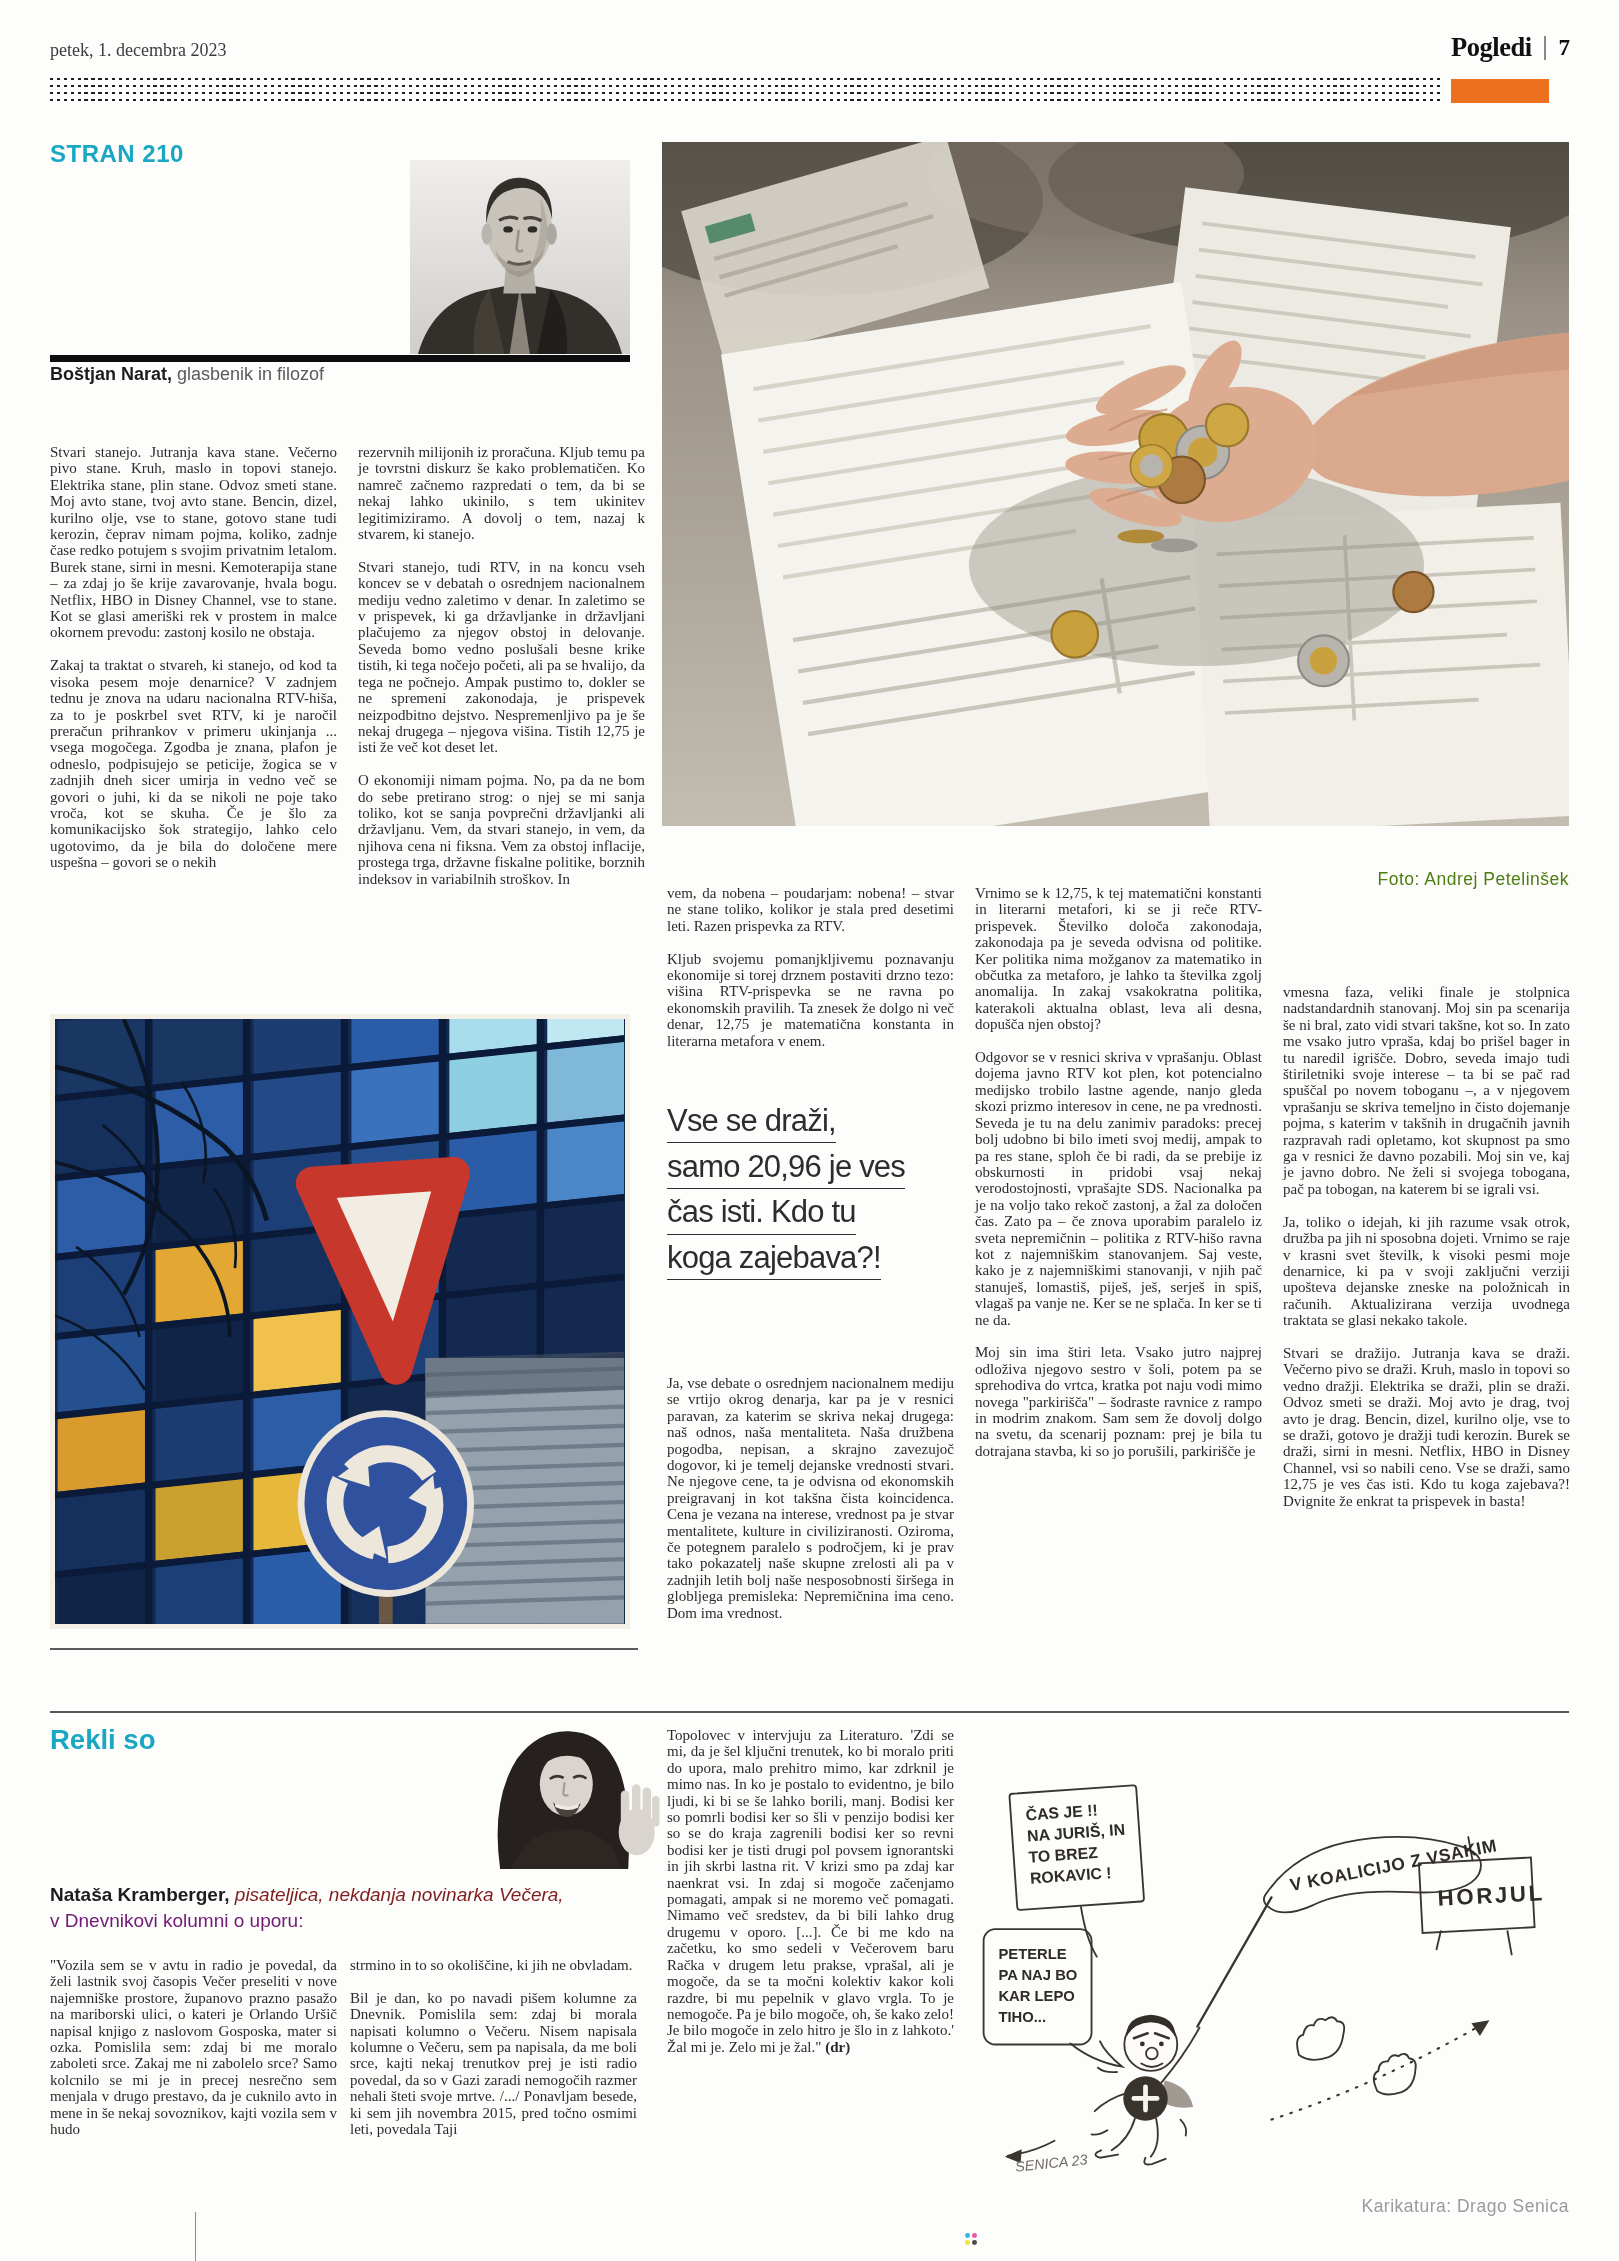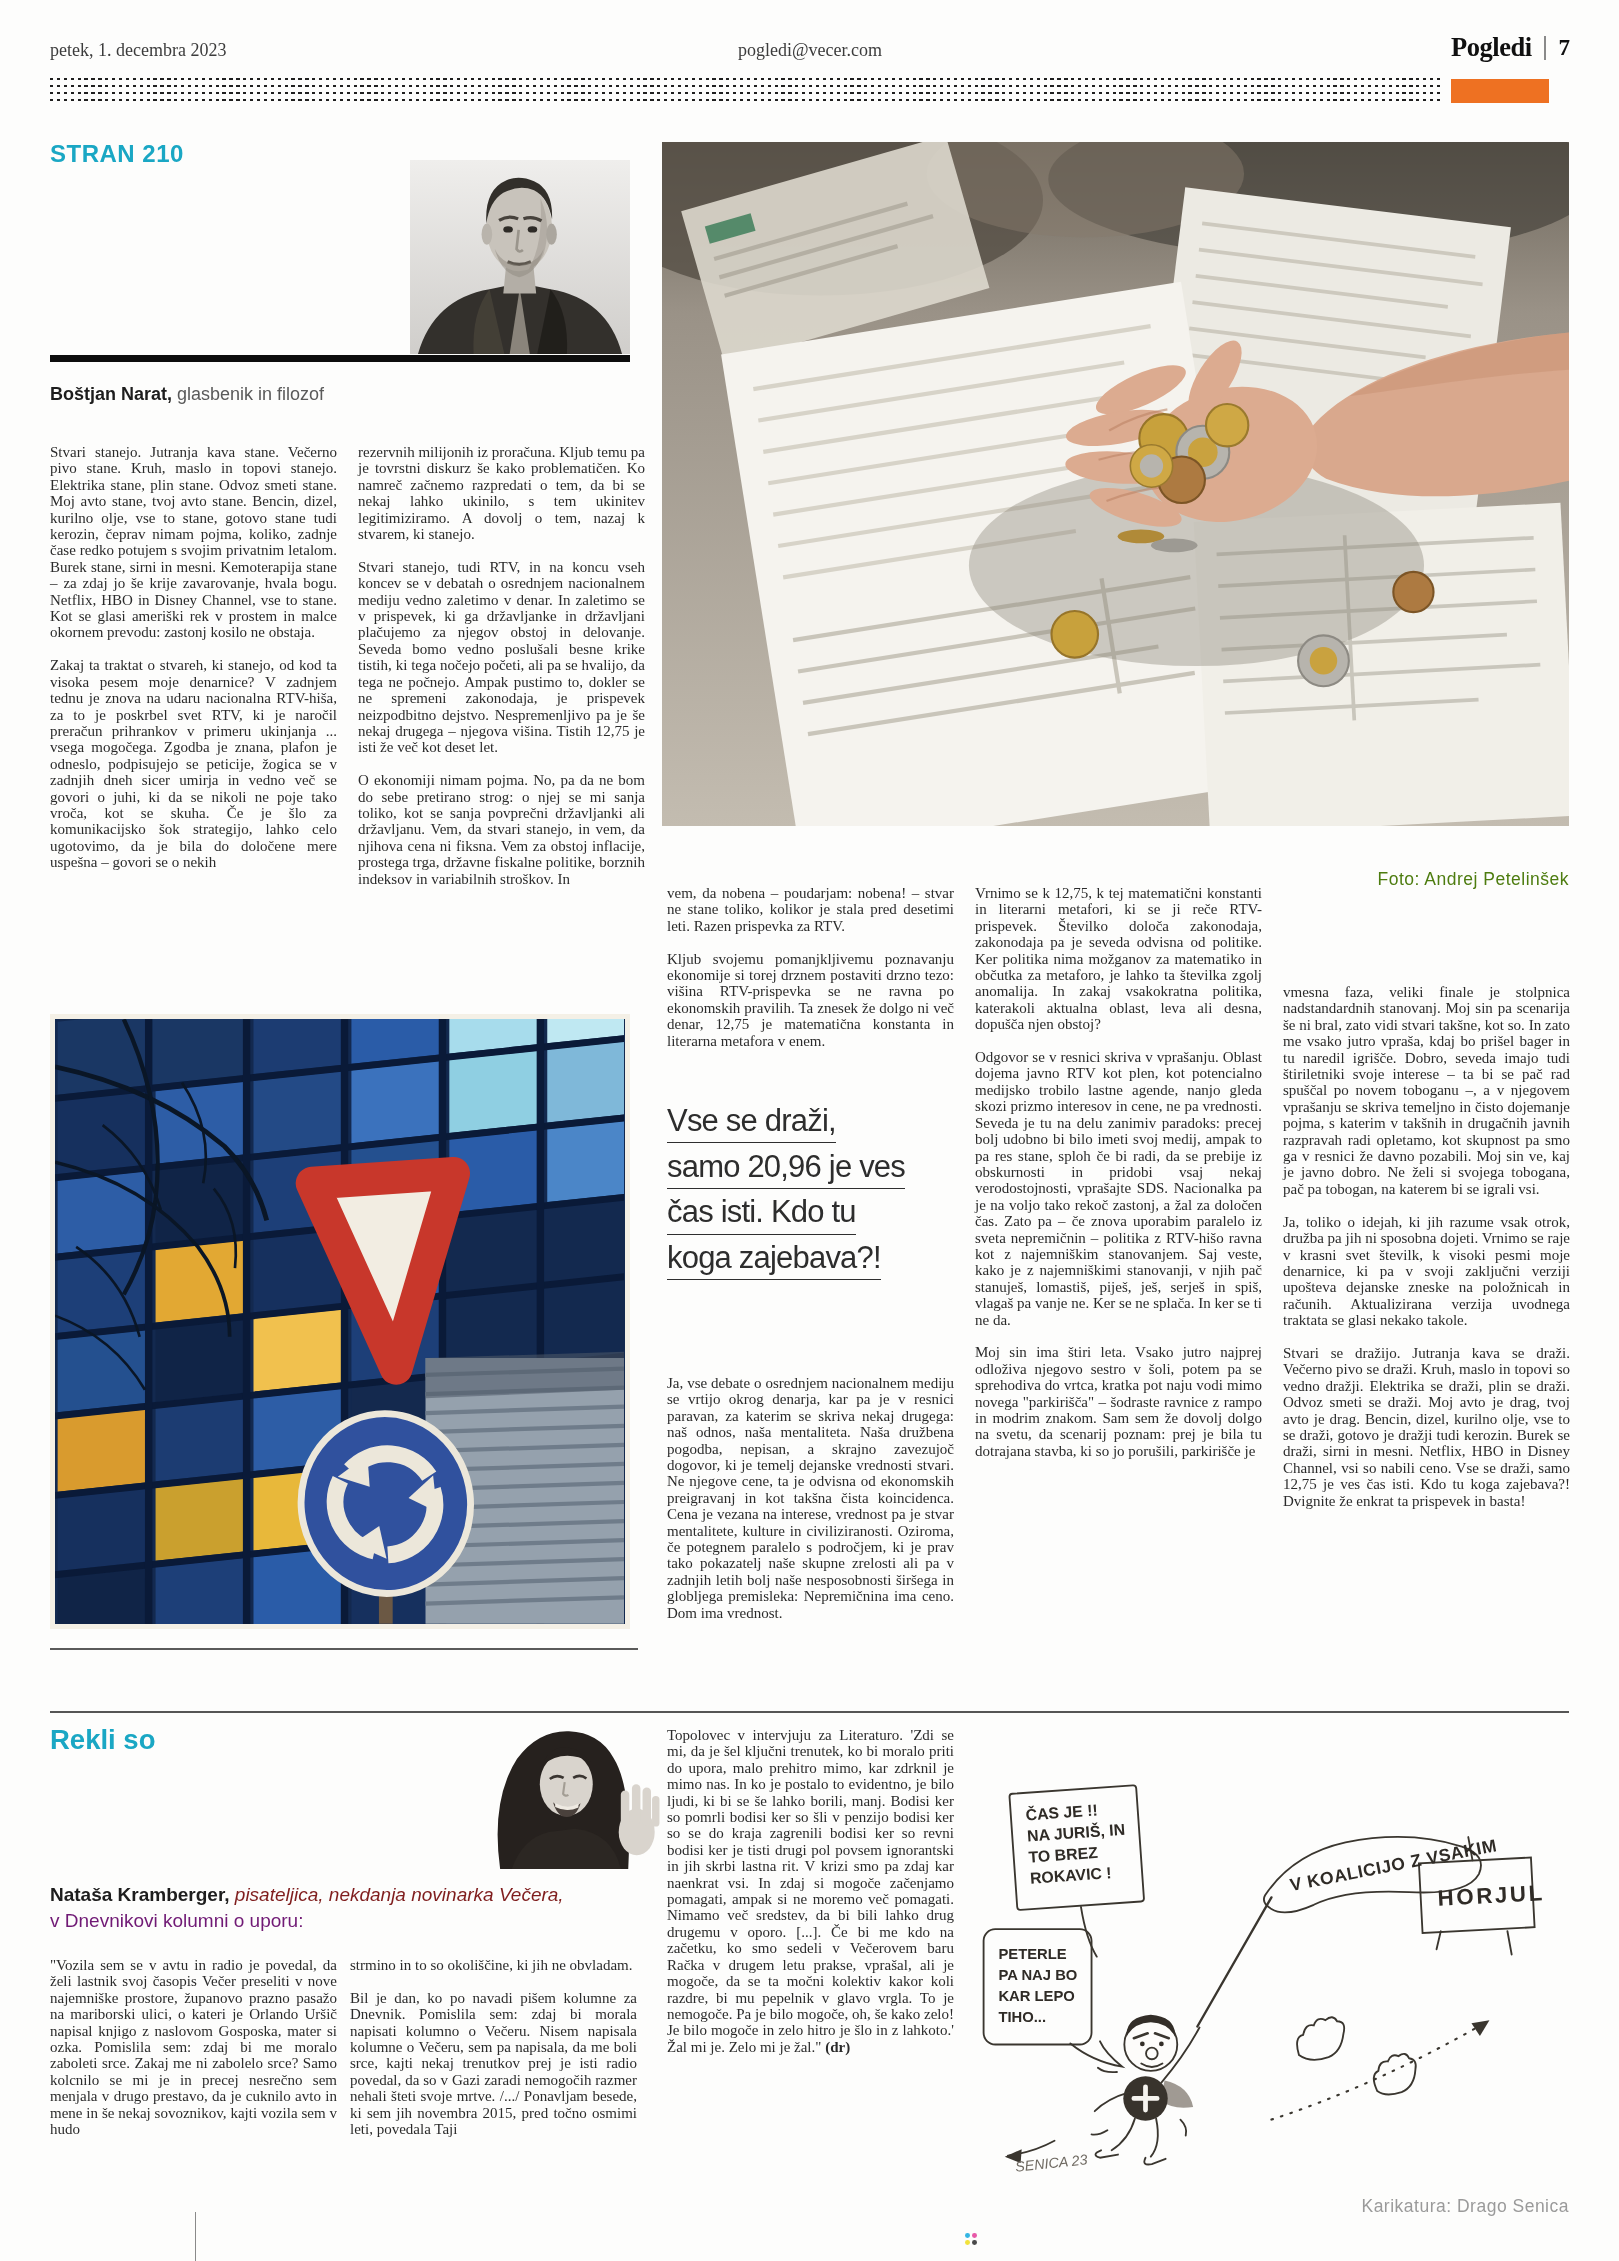--- a/index.html
+++ b/index.html
@@ -19,21 +19,21 @@
       background:repeating-linear-gradient(90deg,#1f1f1f 0 3.2px,transparent 3.2px 6.9px);}
   .orange-block{left:1451px;top:79px;width:98px;height:24px;background:#ee7122;}
 
   
   .kicker{left:50px;top:140px;font-family:"Liberation Sans",sans-serif;font-weight:bold;
           font-size:24px;color:#1aa7c4;letter-spacing:0.5px;}
   .headline{left:50px;top:178px;font-size:52px;line-height:59px;color:#161616;
             white-space:pre-line;letter-spacing:-0.5px;}
   .portrait{left:410px;top:160px;width:220px;height:194px;}
   .titlebar{left:50px;top:355px;width:580px;height:6.9px;background:#0d0d0d;}
-  .byline{left:50px;top:384px;font-family:"Liberation Sans",sans-serif;font-size:18px;}
+  .byline{left:50px;top:364px;font-family:"Liberation Sans",sans-serif;font-size:18px;}
   .byline .name{font-weight:bold;color:#1d1d1d;}
   .byline .role{color:#5a5a5a;}
 
   
   .main-photo{left:662px;top:142px;width:907px;height:684px;}
   .photo-credit{left:1283px;top:869px;width:286px;text-align:right;
       font-family:"Liberation Sans",sans-serif;font-size:17.5px;color:#4d7c0f;letter-spacing:0.5px;}
   .building{left:50px;top:1014px;width:580px;height:615px;border:5.3px solid #f4f0e6;
       box-sizing:border-box;background:#13294f;overflow:hidden;}
   .building svg{position:absolute;left:0;top:0;}
@@ -83,21 +83,20 @@
   .mark-line{left:195px;top:2212px;width:1.1px;height:49px;background:#8a8a8a;}
   .mark-dots{left:965px;top:2233px;width:13.8px;height:13.8px;}
   .mark-dots i{position:absolute;width:4.8px;height:4.8px;border-radius:50%;display:block;}
 </style>
 </head>
 <body>
 
 <div id="page">
 
   <div class="abs h-date">petek, 1. decembra 2023</div>
-  <div class="abs h-mail">pogledi@vecer.com</div>
   <div class="abs h-brand">
     <span class="brand">Pogledi</span>
     <span class="sep"></span>
     <span class="pageno">7</span>
   </div>
   <div class="abs dots">
     <div class="dotrow"></div>
     <div class="dotrow"></div>
     <div class="dotrow"></div>
     <div class="dotrow"></div>

